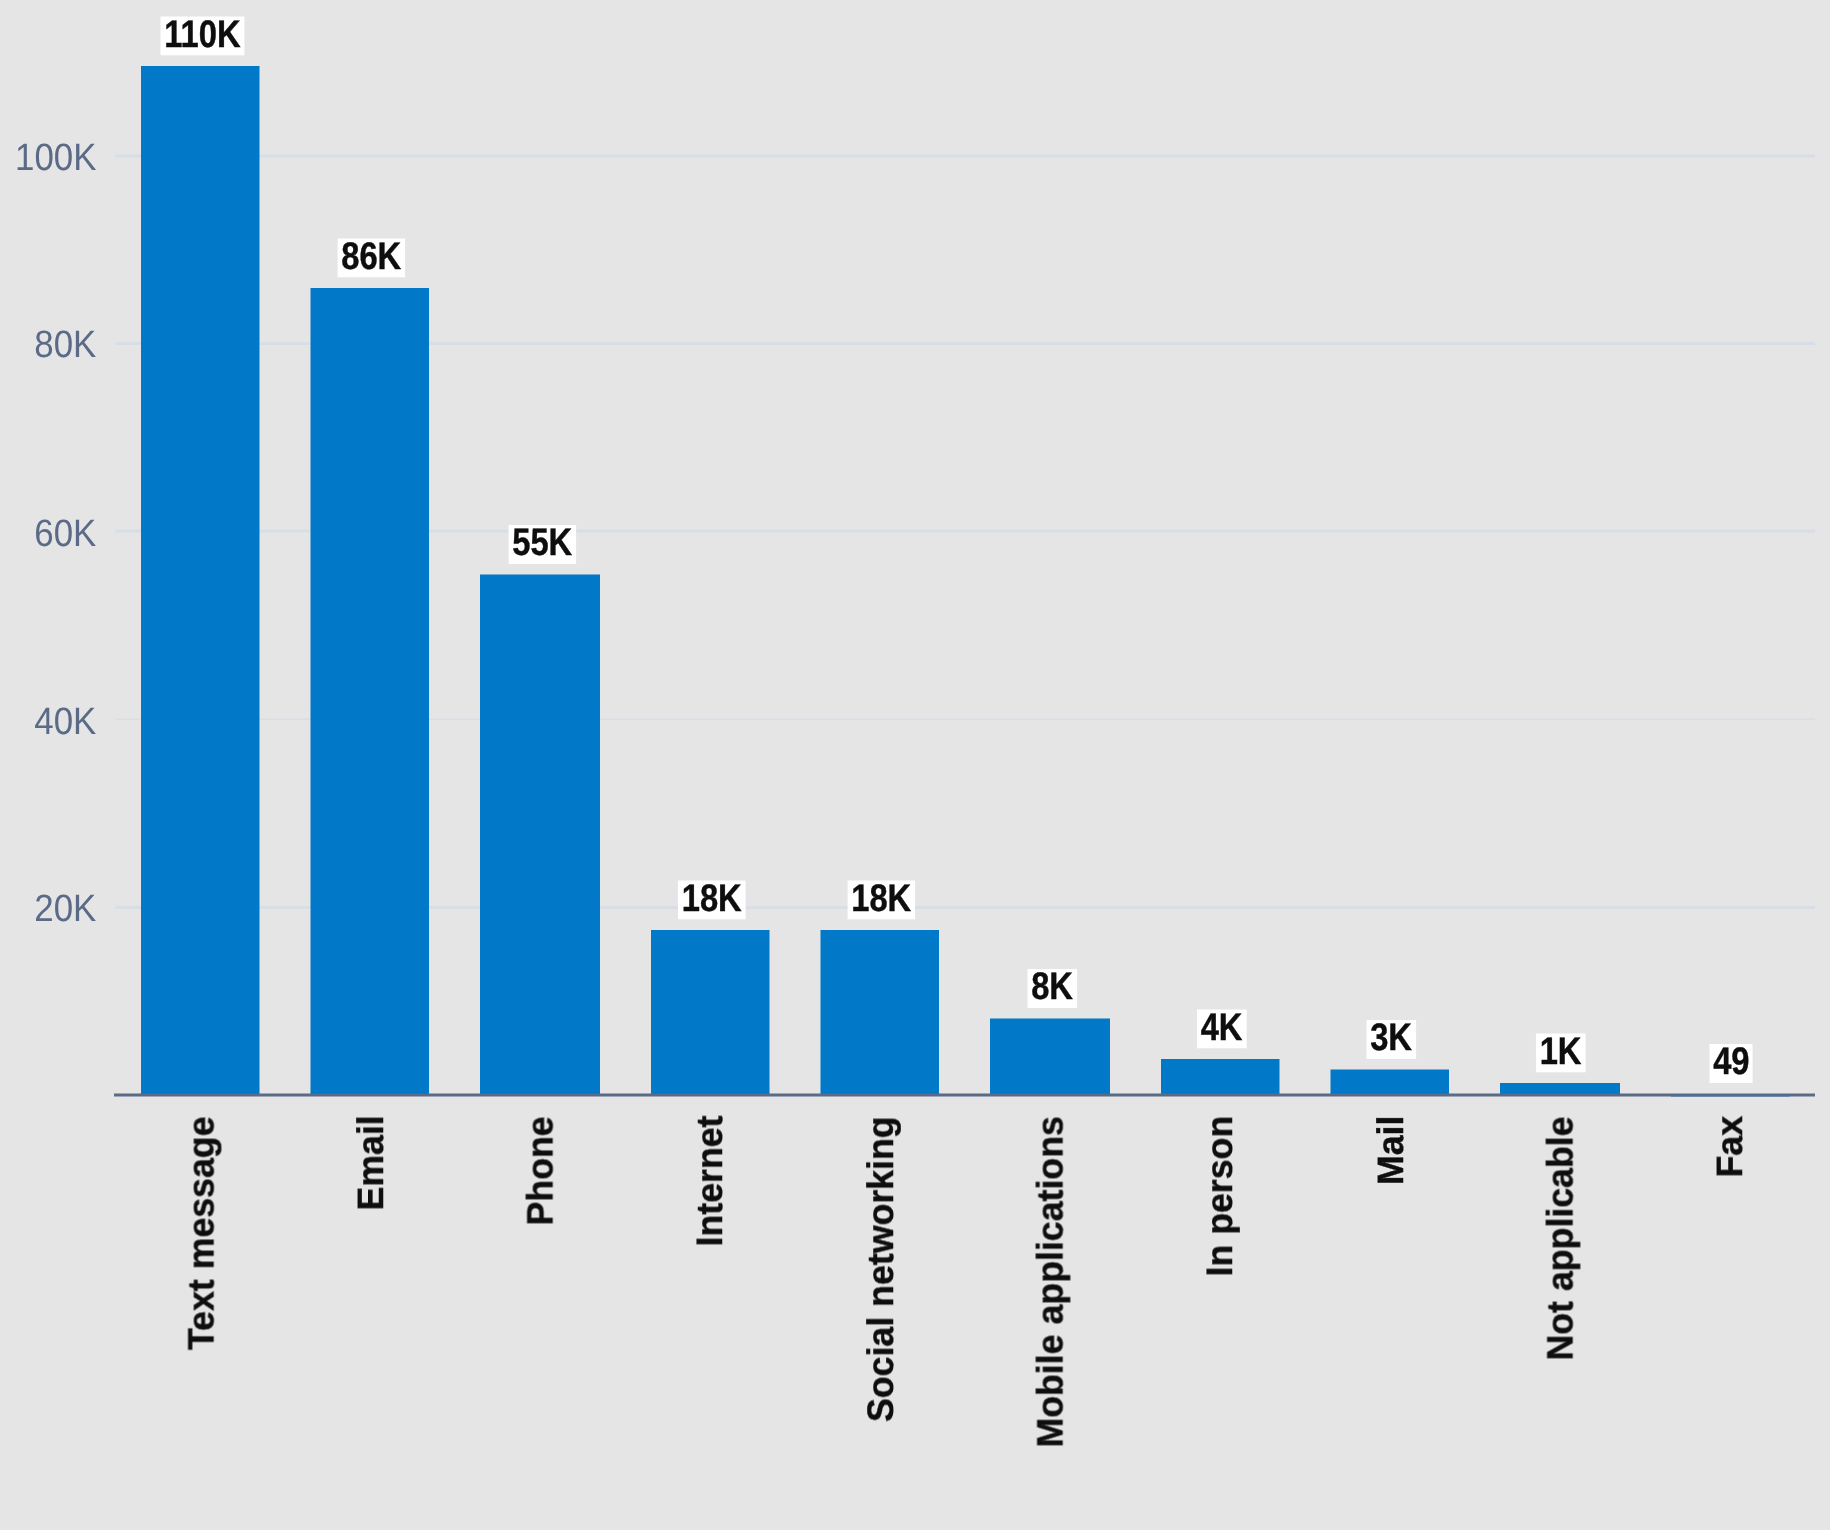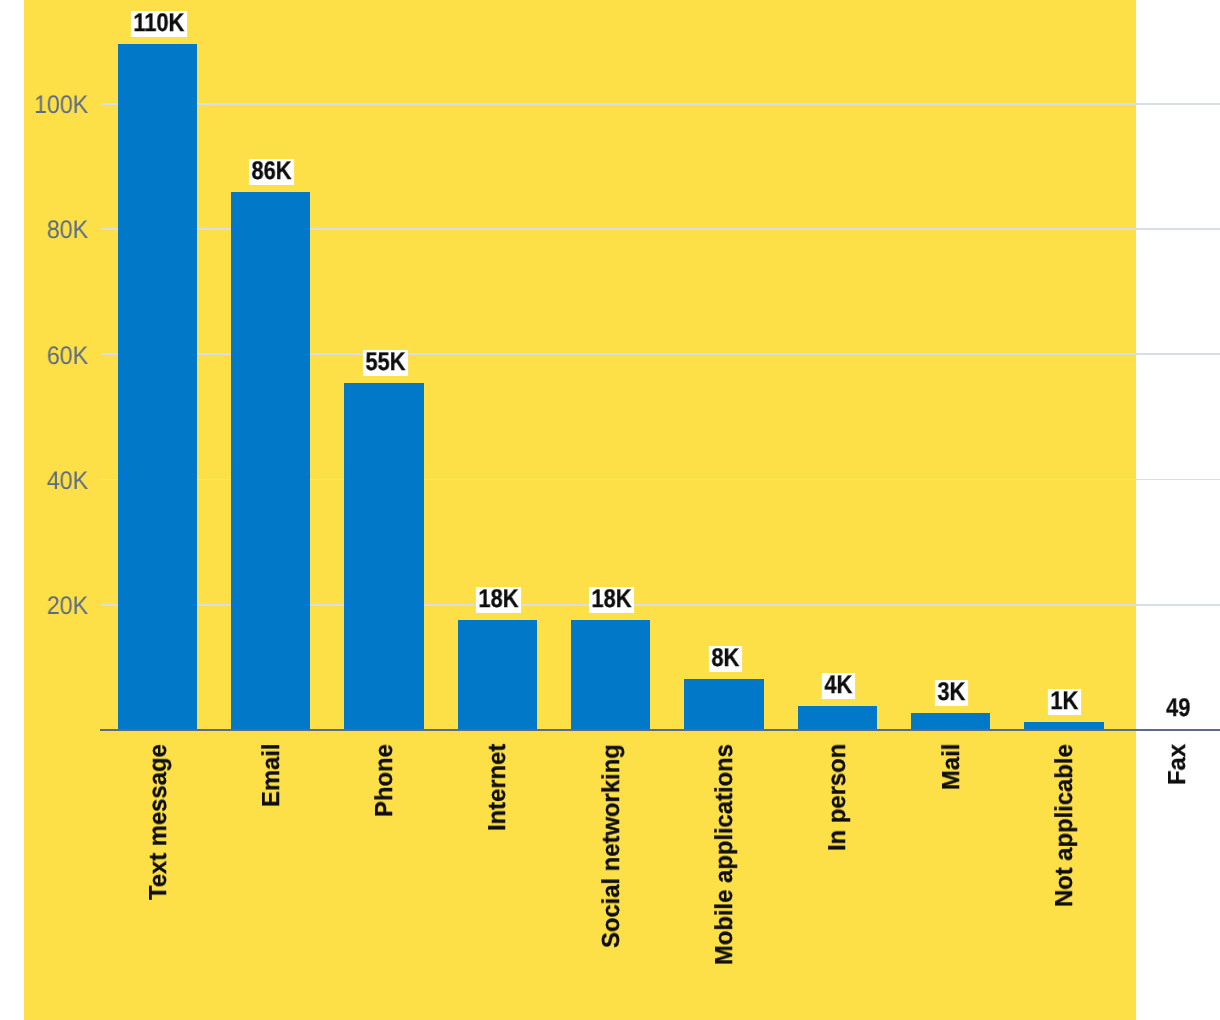--- a/index.html
+++ b/index.html
@@ -1,19 +1,19 @@
 <!DOCTYPE html>
 <html><head>
 <meta charset="utf-8">
 <style>
   html,body{margin:0;padding:0;}
   body{width:1220px;height:1020px;background:#ffffff;overflow:hidden;
        font-family:"Liberation Sans",sans-serif;
        -webkit-font-smoothing:antialiased;text-rendering:geometricPrecision;}
-  #chart{position:relative;width:1112px;height:1020px;background:#fde047;margin-left:24px;}
+  #chart{position:relative;width:1220px;height:1020px;background:#e5e5e5;}
   #grid-layer,#bars-layer,#axis-layer,#vlab-layer,#ytick-layer,#clab-layer{
        position:absolute;left:0;top:0;width:100%;height:100%;}
   .gridline{position:absolute;height:1.6px;background:#d8dee5;}
   .ytick{position:absolute;color:#5b6b87;font-size:25.4px;font-weight:400;
          white-space:nowrap;line-height:1;letter-spacing:0;will-change:transform;}
   .xaxis{position:absolute;height:2.2px;background:#5b6b87;}
   .bar{position:absolute;background:#0279c8;}
   .vlabel{position:absolute;color:#0e0e0e;font-size:25.6px;font-weight:700;
           white-space:nowrap;line-height:1;background:#ffffff;padding:0 3px;
           -webkit-text-stroke:0.28px #0e0e0e;will-change:transform;}

